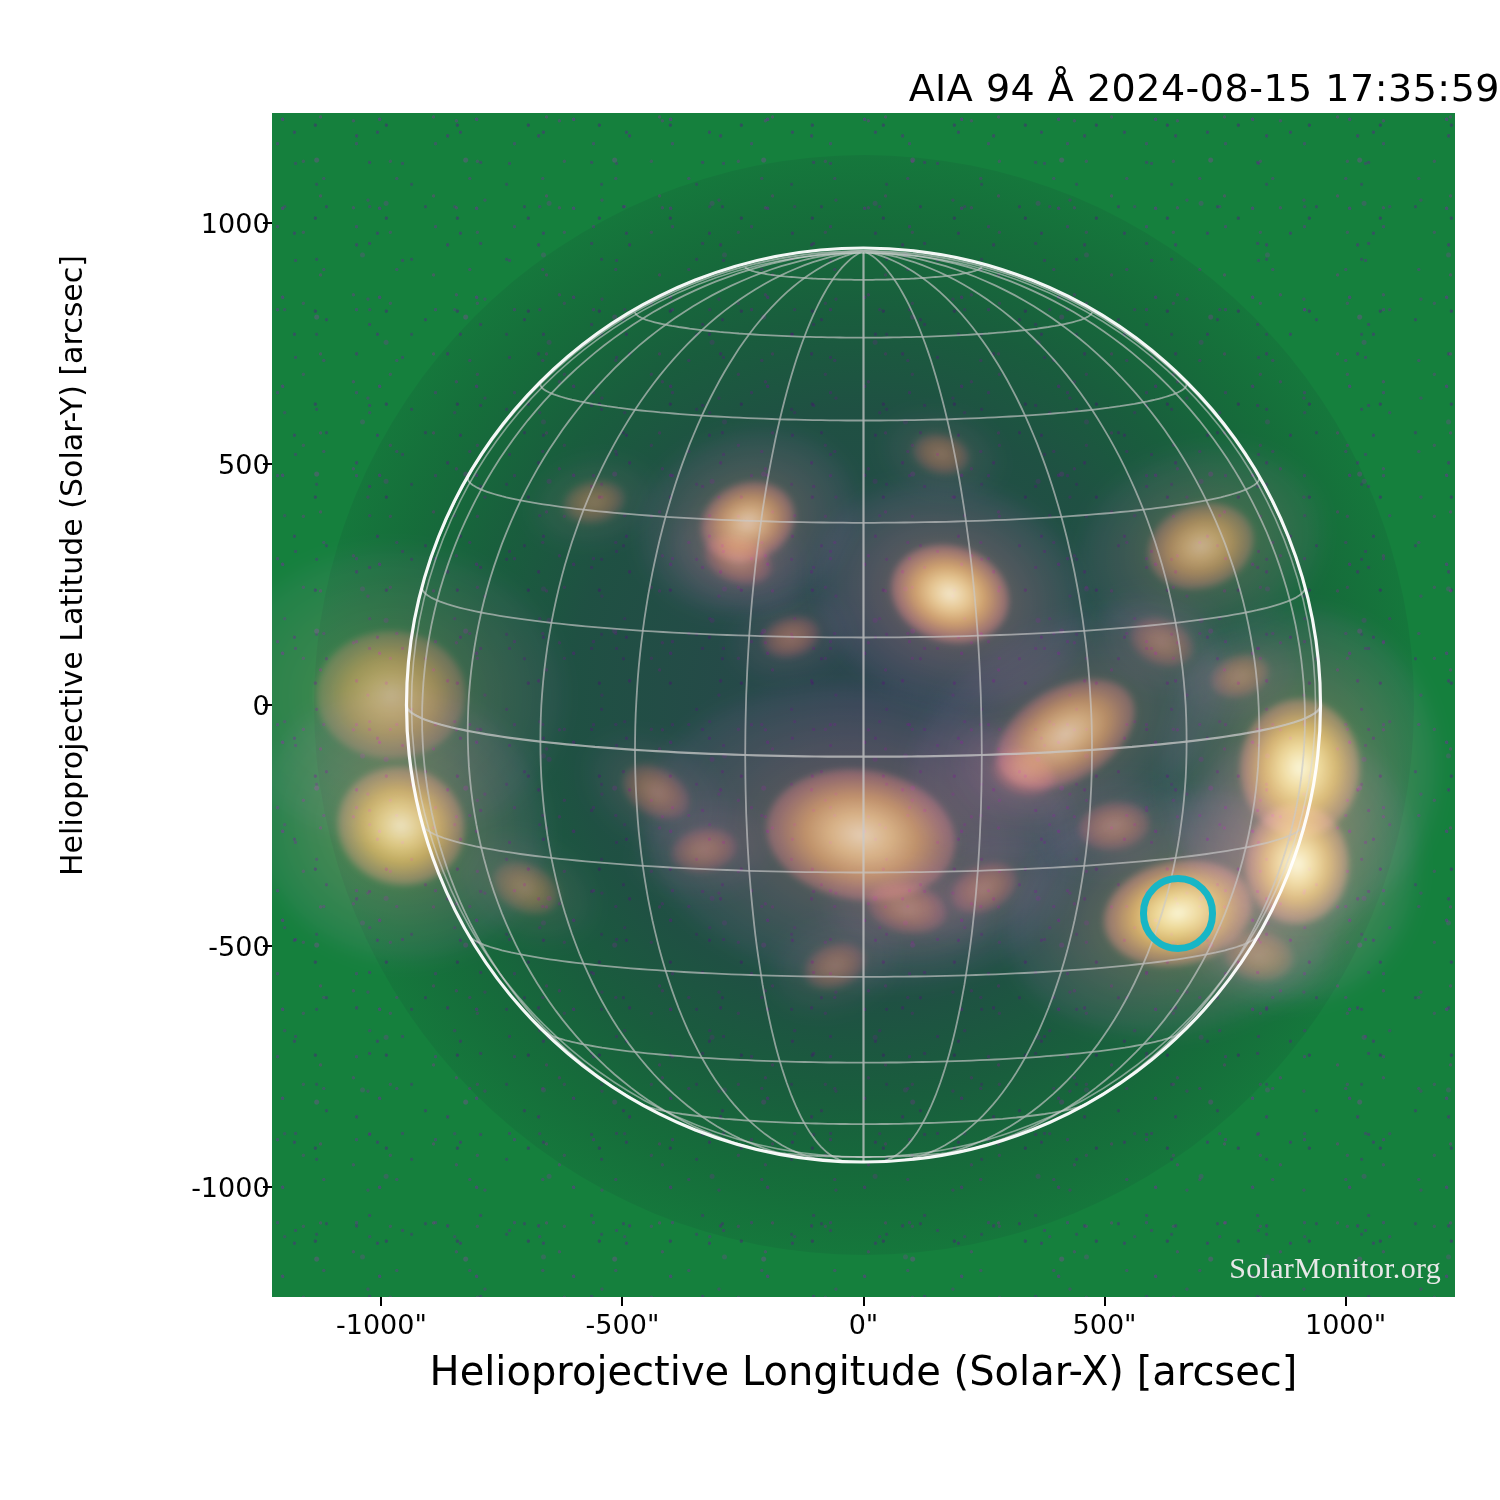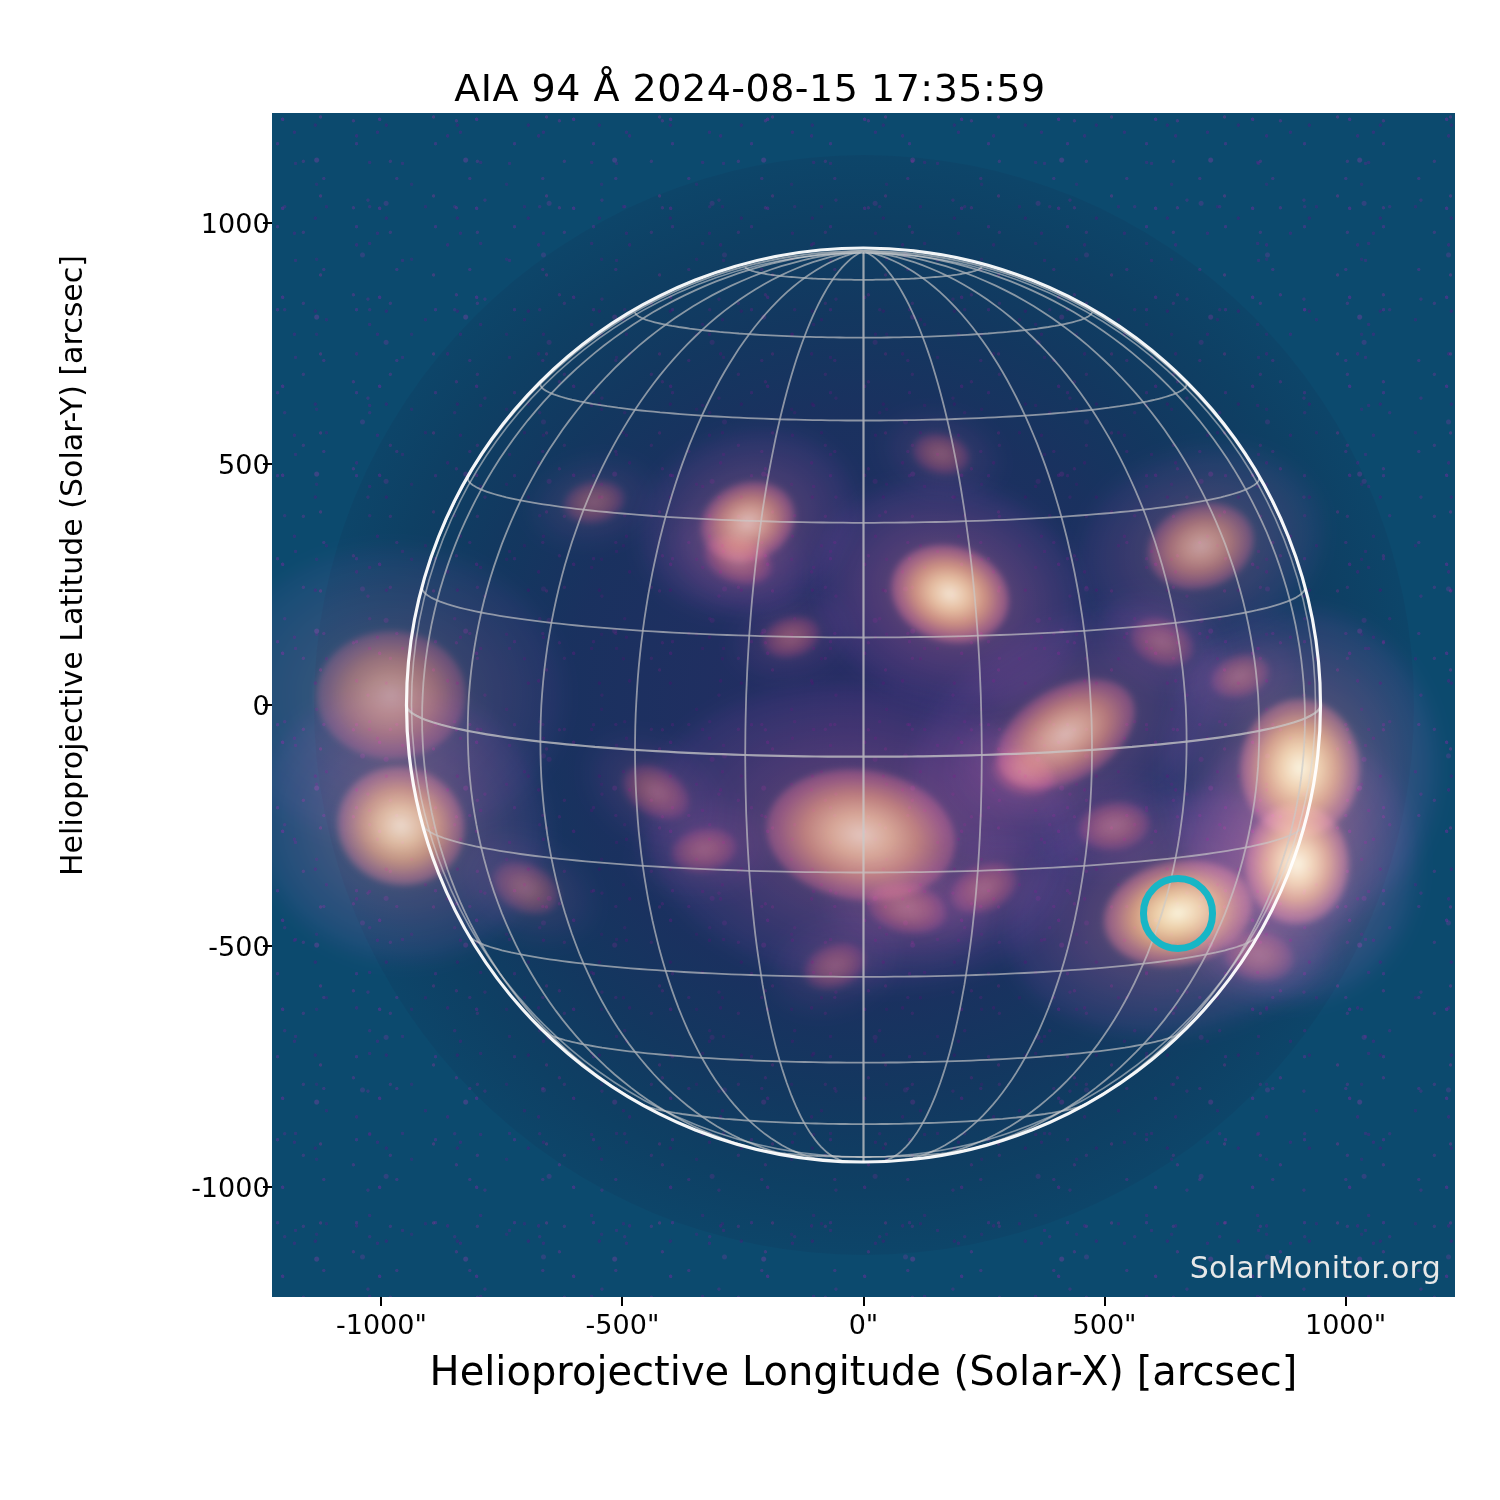--- a/index.html
+++ b/index.html
@@ -4,29 +4,29 @@
 <title>SolarMonitor AIA 94</title>
 <style>
   html,body{margin:0;padding:0;background:#ffffff;}
   body{width:1500px;height:1500px;overflow:hidden;
        font-family:"DejaVu Sans","Liberation Sans",sans-serif;}
   #root{position:relative;width:1500px;height:1500px;background:#ffffff;}
 
   
   #chart-title{
     position:absolute;left:0;top:66px;width:1500px;
-    text-align:center;font-size:38px;color:#000;
+    text-align:right;font-size:38px;color:#000;
     letter-spacing:0.5px;white-space:nowrap;
   }
 
   
   #plot-area{
     position:absolute;left:272px;top:113px;
     width:1183px;height:1184px;
-    background:#0c4a6e;overflow:hidden;
+    background:#15803d;overflow:hidden;font-family:Liberation Serif, serif;
   }
 
   
   .noise{position:absolute;inset:0;}
   #noise-fine{
     background-image:
       radial-gradient(circle at 11% 7%, rgba(120,40,160,.55) 0 1.5px, transparent 2px),
       radial-gradient(circle at 27% 19%, rgba(90,30,140,.5) 0 1.4px, transparent 2px),
       radial-gradient(circle at 43% 5%, rgba(140,50,150,.45) 0 1.3px, transparent 2px),
       radial-gradient(circle at 61% 13%, rgba(80,25,130,.5) 0 1.4px, transparent 2px),

